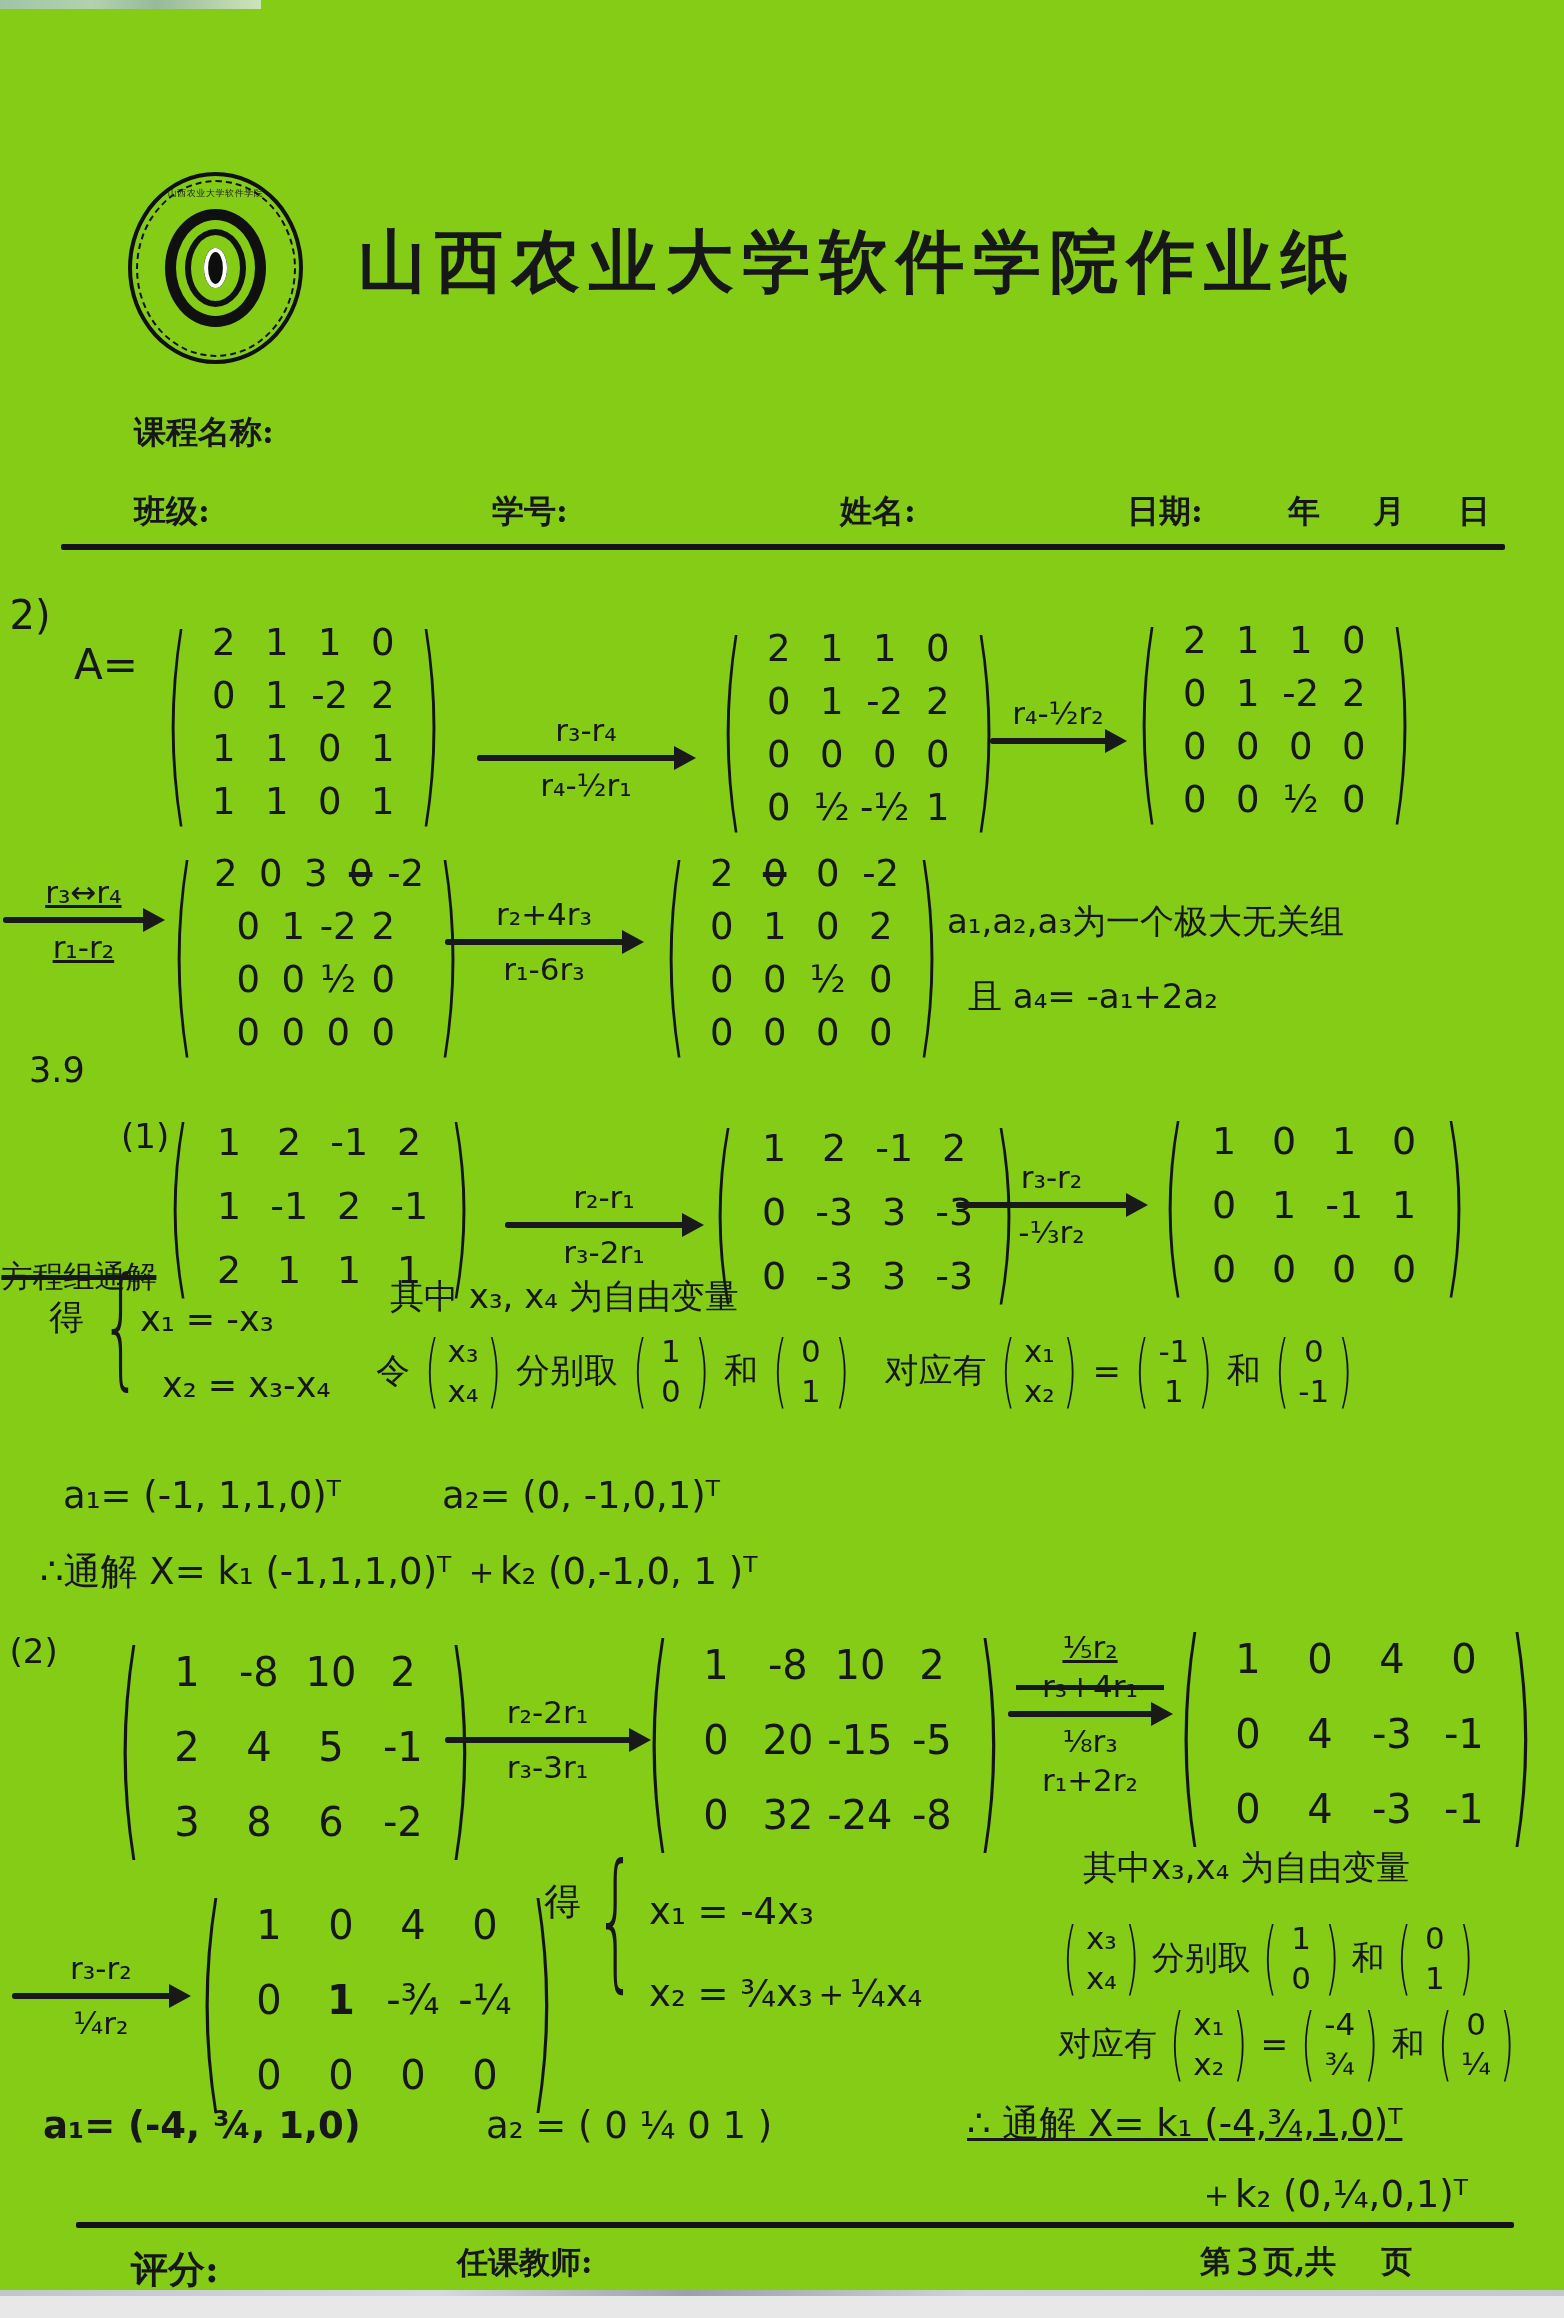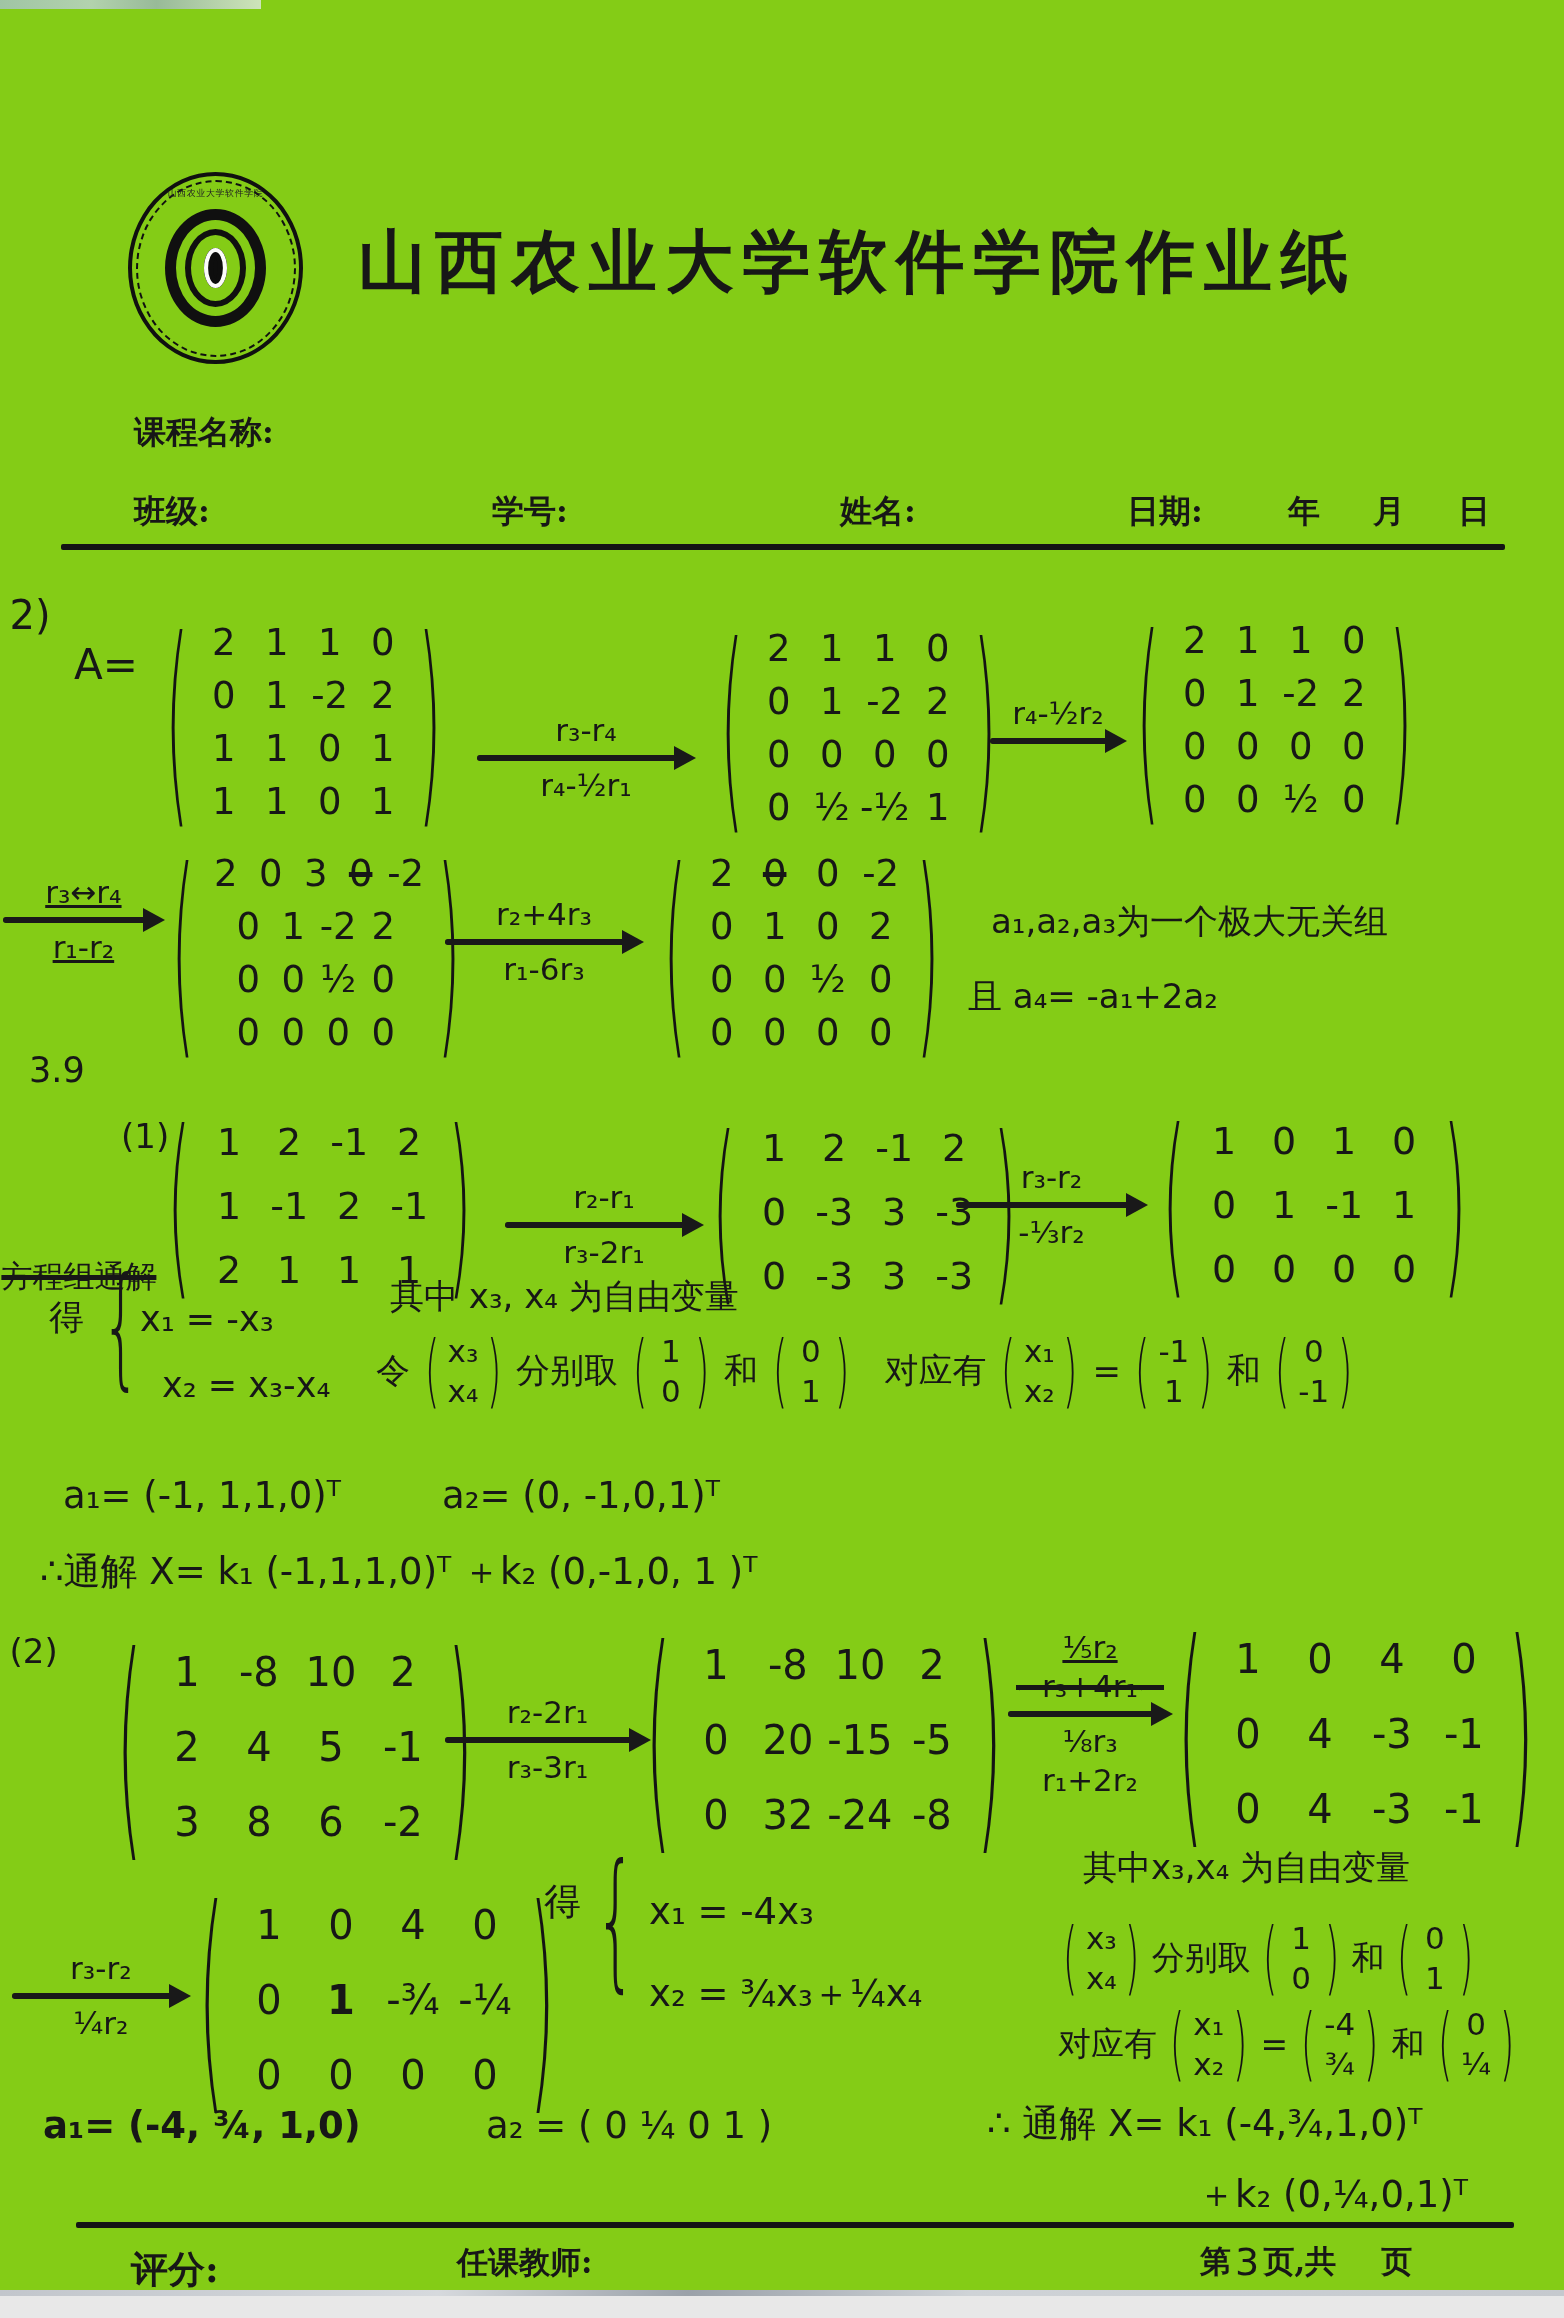--- a/index.html
+++ b/index.html
@@ -265,21 +265,21 @@
         <span class="mrow">
           <span class="mcell">0</span>
           <span class="mcell">0</span>
           <span class="mcell">0</span>
           <span class="mcell">0</span>
         </span>
       </span>
       <span class="paren">)</span>
     </div>
 
-  <div class="abs hw" style="left:947px;top:899px;font-size:34px;margin-left:44px;">a₁,a₂,a₃为一个极大无关组</div>
+  <div class="abs hw" style="left:947px;top:899px;font-size:34px;">a₁,a₂,a₃为一个极大无关组</div>
   <div class="abs hw" style="left:968px;top:974px;font-size:34px;">且 a₄= -a₁+2a₂</div>
 
   <div class="abs hw" style="left:29px;top:1050px;font-size:35px;">3.9</div>
 
   <div class="abs hw" style="left:121px;top:1116px;font-size:34px;">(1)</div>
 
   <div class="mat mat3 abs" style="left:164px;top:1110px;">
       <span class="paren">(</span>
       <span class="mbody">
         <span class="mrow">
@@ -666,21 +666,21 @@
           <span class="mrow">
             <span class="mcell">¼</span>
           </span>
         </span>
         <span class="paren">)</span>
       </span>
   </div>
 
   <div class="abs hw nw" style="left:43px;top:2104px;font-size:37px;font-weight:bold;">a₁= (-4, ¾, 1,0)</div>
   <div class="abs hw nw" style="left:486px;top:2104px;font-size:37px;">a₂ = ( 0 ¼ 0 1 )</div>
-  <div class="abs hw nw" style="left:987px;top:2099px;font-size:37px;">∴ 通解 X= k₁ (-4,¾,1,0)ᵀ</div>
+  <div class="abs hw nw" style="left:967px;top:2099px;font-size:37px;text-decoration:underline;">∴ 通解 X= k₁ (-4,¾,1,0)ᵀ</div>
   <div class="abs hw nw" style="left:1198px;top:2170px;font-size:37px;">＋k₂ (0,¼,0,1)ᵀ</div>
 
   <div class="hr" style="left:76px;top:2222px;width:1438px;height:5.5px;"></div>
   <div class="abs printed" style="left:131px;top:2245px;font-size:37px;">评分:</div>
   <div class="abs printed" style="left:457px;top:2242px;font-size:31px;">任课教师:</div>
   <div class="inline-line" style="left:1200px;top:2240px;gap:4.1px;">
     <span class="printed" style="font-size:31px;">第</span>
     <span class="hw" style="font-size:38px;">3</span>
     <span class="printed" style="font-size:31px;">页,共</span>
     <span class="printed" style="font-size:31px;margin-left:41px;">页</span>

